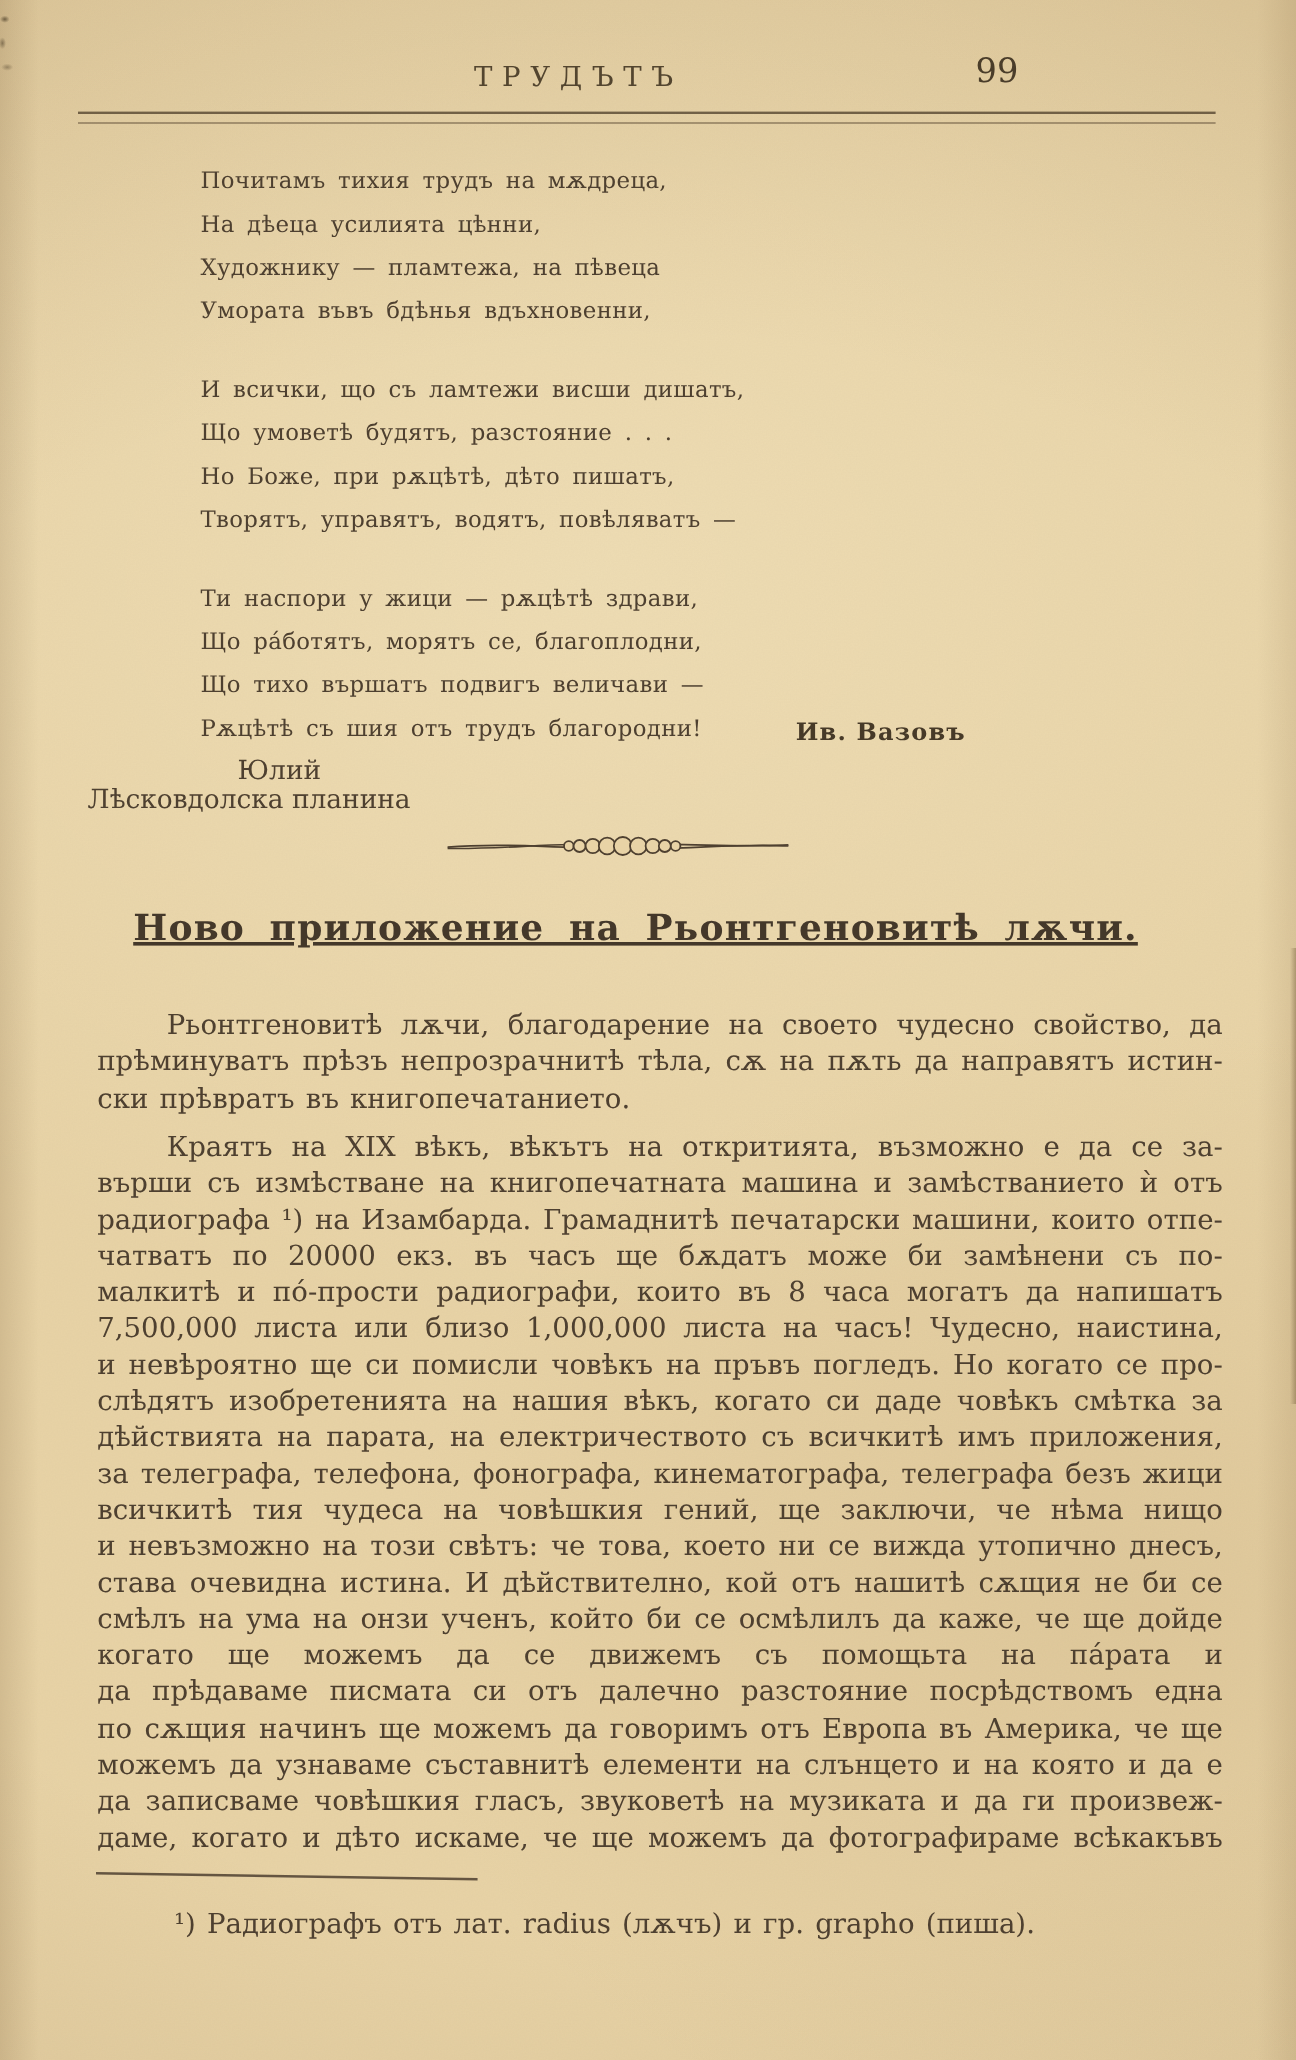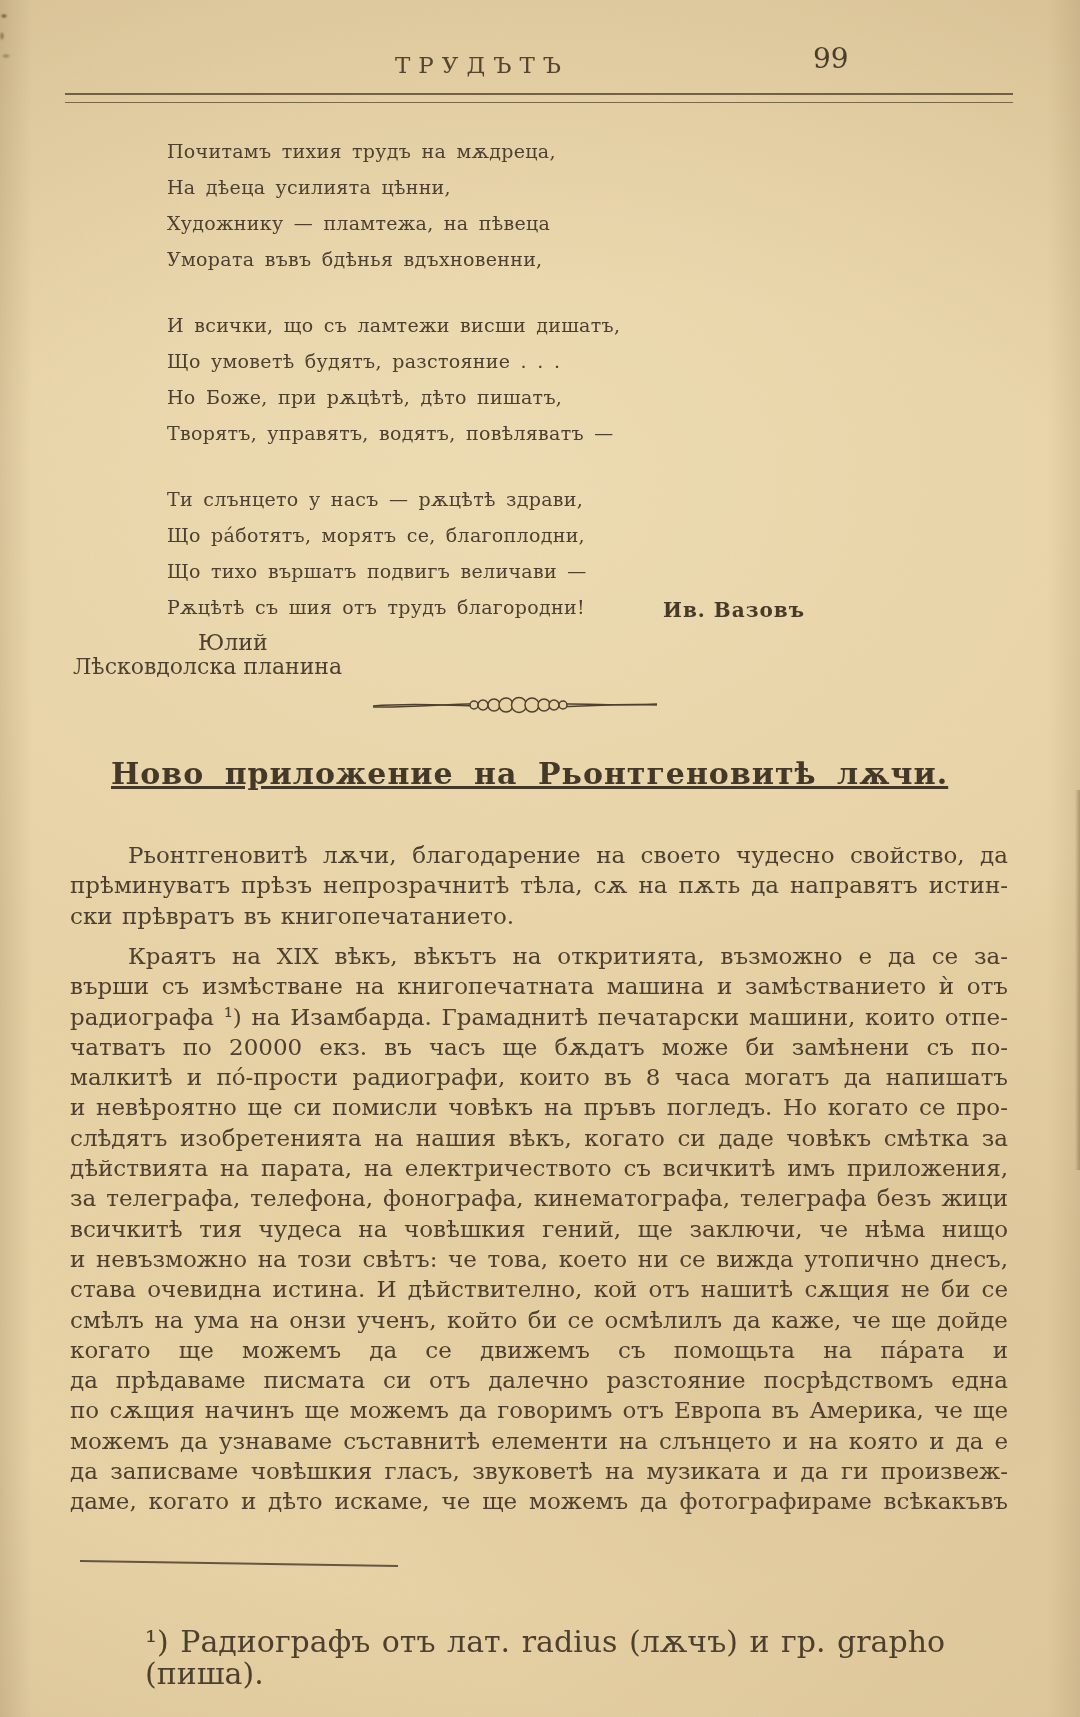--- a/index.html
+++ b/index.html
@@ -28,31 +28,31 @@
 
   .signature{position:absolute;top:598px;right:208px;font-weight:bold;font-size:20px;letter-spacing:1px;color:#473a28;}
   .date-month{position:absolute;top:630px;left:133px;font-size:22px;}
   .date-place{position:absolute;top:654px;left:8px;font-size:22px;}
 
   .ornament{position:absolute;top:692px;left:305px;width:290px;height:26px;}
 
   .article-title{position:absolute;top:756px;left:46px;margin:0;font-size:30px;font-weight:bold;
     letter-spacing:1px;word-spacing:9px;color:#44382a;text-decoration:underline;}
 
-  .para{position:absolute;left:5px;width:938px;font-size:23px;}
+  .para{position:absolute;left:16px;width:938px;font-size:23px;}
   .para1{top:840px;}
   .para2{top:941px;}
   .line{text-align:justify;text-align-last:justify;height:30.3px;line-height:30.3px;overflow:hidden;word-spacing:2px;}
   .line.indent{padding-left:58px;}
   .line.nojust{text-align:left;text-align-last:auto;}
   .it{}
 
   .footnote-rule{position:absolute;top:1560px;left:15px;width:318px;
     border-top:2px solid rgba(78,64,48,.85);transform:rotate(.9deg);transform-origin:left center;}
-  .footnote{position:absolute;top:1588px;left:5px;width:938px;font-size:30px;margin-top:38px;}
+  .footnote{position:absolute;top:1588px;left:5px;width:938px;font-size:23px;}
   .footnote .line{text-align:left;text-align-last:auto;height:auto;line-height:32px;}
   .footnote .line.indent{padding-left:75px;}
 
   .speck-cluster{position:absolute;left:0;top:8px;width:16px;height:64px;background:
     radial-gradient(4px 3px at 4px 8px, rgba(50,38,20,.6), transparent),
     radial-gradient(3px 5px at 2px 28px, rgba(50,38,20,.45), transparent),
     radial-gradient(5px 3px at 6px 48px, rgba(50,38,20,.35), transparent);}
   .edge-right{position:absolute;right:0;top:790px;width:5px;height:380px;
     background:linear-gradient(90deg, transparent, rgba(90,65,35,.35));}
 </style>
@@ -85,21 +85,21 @@
           <div class="pline">Художнику — пламтежа, на пѣвеца</div>
           <div class="pline">Умората въвъ бдѣнья вдъхновенни,</div>
         </div>
         <div class="stanza">
           <div class="pline">И всички, що съ ламтежи висши дишатъ,</div>
           <div class="pline">Що умоветѣ будятъ, разстояние . . .</div>
           <div class="pline">Но Боже, при рѫцѣтѣ, дѣто пишатъ,</div>
           <div class="pline">Творятъ, управятъ, водятъ, повѣляватъ —</div>
         </div>
         <div class="stanza">
-          <div class="pline">Ти слънцето у насъ — рѫцѣтѣ здрави,</div>
+          <div class="pline">Ти наспори у жици — рѫцѣтѣ здрави,</div>
           <div class="pline">Що ра́ботятъ, морятъ се, благоплодни,</div>
           <div class="pline">Що тихо вършатъ подвигъ величави —</div>
           <div class="pline">Рѫцѣтѣ съ шия отъ трудъ благородни!</div>
         </div>
       </section>
 
     <div class="signature">Ив. Вазовъ</div>
     <div class="date-month">Юлий</div>
     <div class="date-place">Лѣсковдолска планина</div>
 
@@ -129,20 +129,21 @@
         <div class="line indent"><span>Рьонтгеновитѣ лѫчи, благодарение на своето чудесно свойство, да</span></div>
         <div class="line"><span>прѣминуватъ прѣзъ непрозрачнитѣ тѣла, сѫ на пѫть да направятъ истин-</span></div>
         <div class="line nojust"><span>ски прѣвратъ въ книгопечатанието.</span></div>
       </section>
     <section class="para para2">
         <div class="line indent"><span>Краятъ на XIX вѣкъ, вѣкътъ на откритията, възможно е да се за-</span></div>
         <div class="line"><span>върши съ измѣстване на книгопечатната машина и замѣстванието ѝ отъ</span></div>
         <div class="line"><span class="it">радиографа</span><span> ¹) на Изамбарда. Грамаднитѣ печатарски машини, които отпе-</span></div>
         <div class="line"><span>чатватъ по 20000 екз. въ часъ ще бѫдатъ може би замѣнени съ по-</span></div>
         <div class="line"><span>малкитѣ и по́-прости радиографи, които въ 8 часа могатъ да напишатъ</span></div>
+        <div class="line"><span>7,500,000 листа или близо 1,000,000 листа на часъ! Чудесно, наистина,</span></div>
         <div class="line"><span>и невѣроятно ще си помисли човѣкъ на пръвъ погледъ. Но когато се про-</span></div>
         <div class="line"><span>слѣдятъ изобретенията на нашия вѣкъ, когато си даде човѣкъ смѣтка за</span></div>
         <div class="line"><span>дѣйствията на парата, на електричеството съ всичкитѣ имъ приложения,</span></div>
         <div class="line"><span>за телеграфа, телефона, фонографа, кинематографа, телеграфа безъ жици—за</span></div>
         <div class="line"><span>всичкитѣ тия чудеса на човѣшкия гений, ще заключи, че нѣма нищо чудно</span></div>
         <div class="line"><span>и невъзможно на този свѣтъ: че това, което ни се вижда утопично днесъ, утрѣ</span></div>
         <div class="line"><span>става очевидна истина. И дѣйствително, кой отъ нашитѣ сѫщия не би се из-</span></div>
         <div class="line"><span>смѣлъ на ума на онзи ученъ, който би се осмѣлилъ да каже, че ще дойде день,</span></div>
         <div class="line"><span>когато ще можемъ да се движемъ съ помощьта на па́рата и електричеството,</span></div>
         <div class="line"><span>да прѣдаваме писмата си отъ далечно разстояние посрѣдствомъ една жица, че</span></div>

